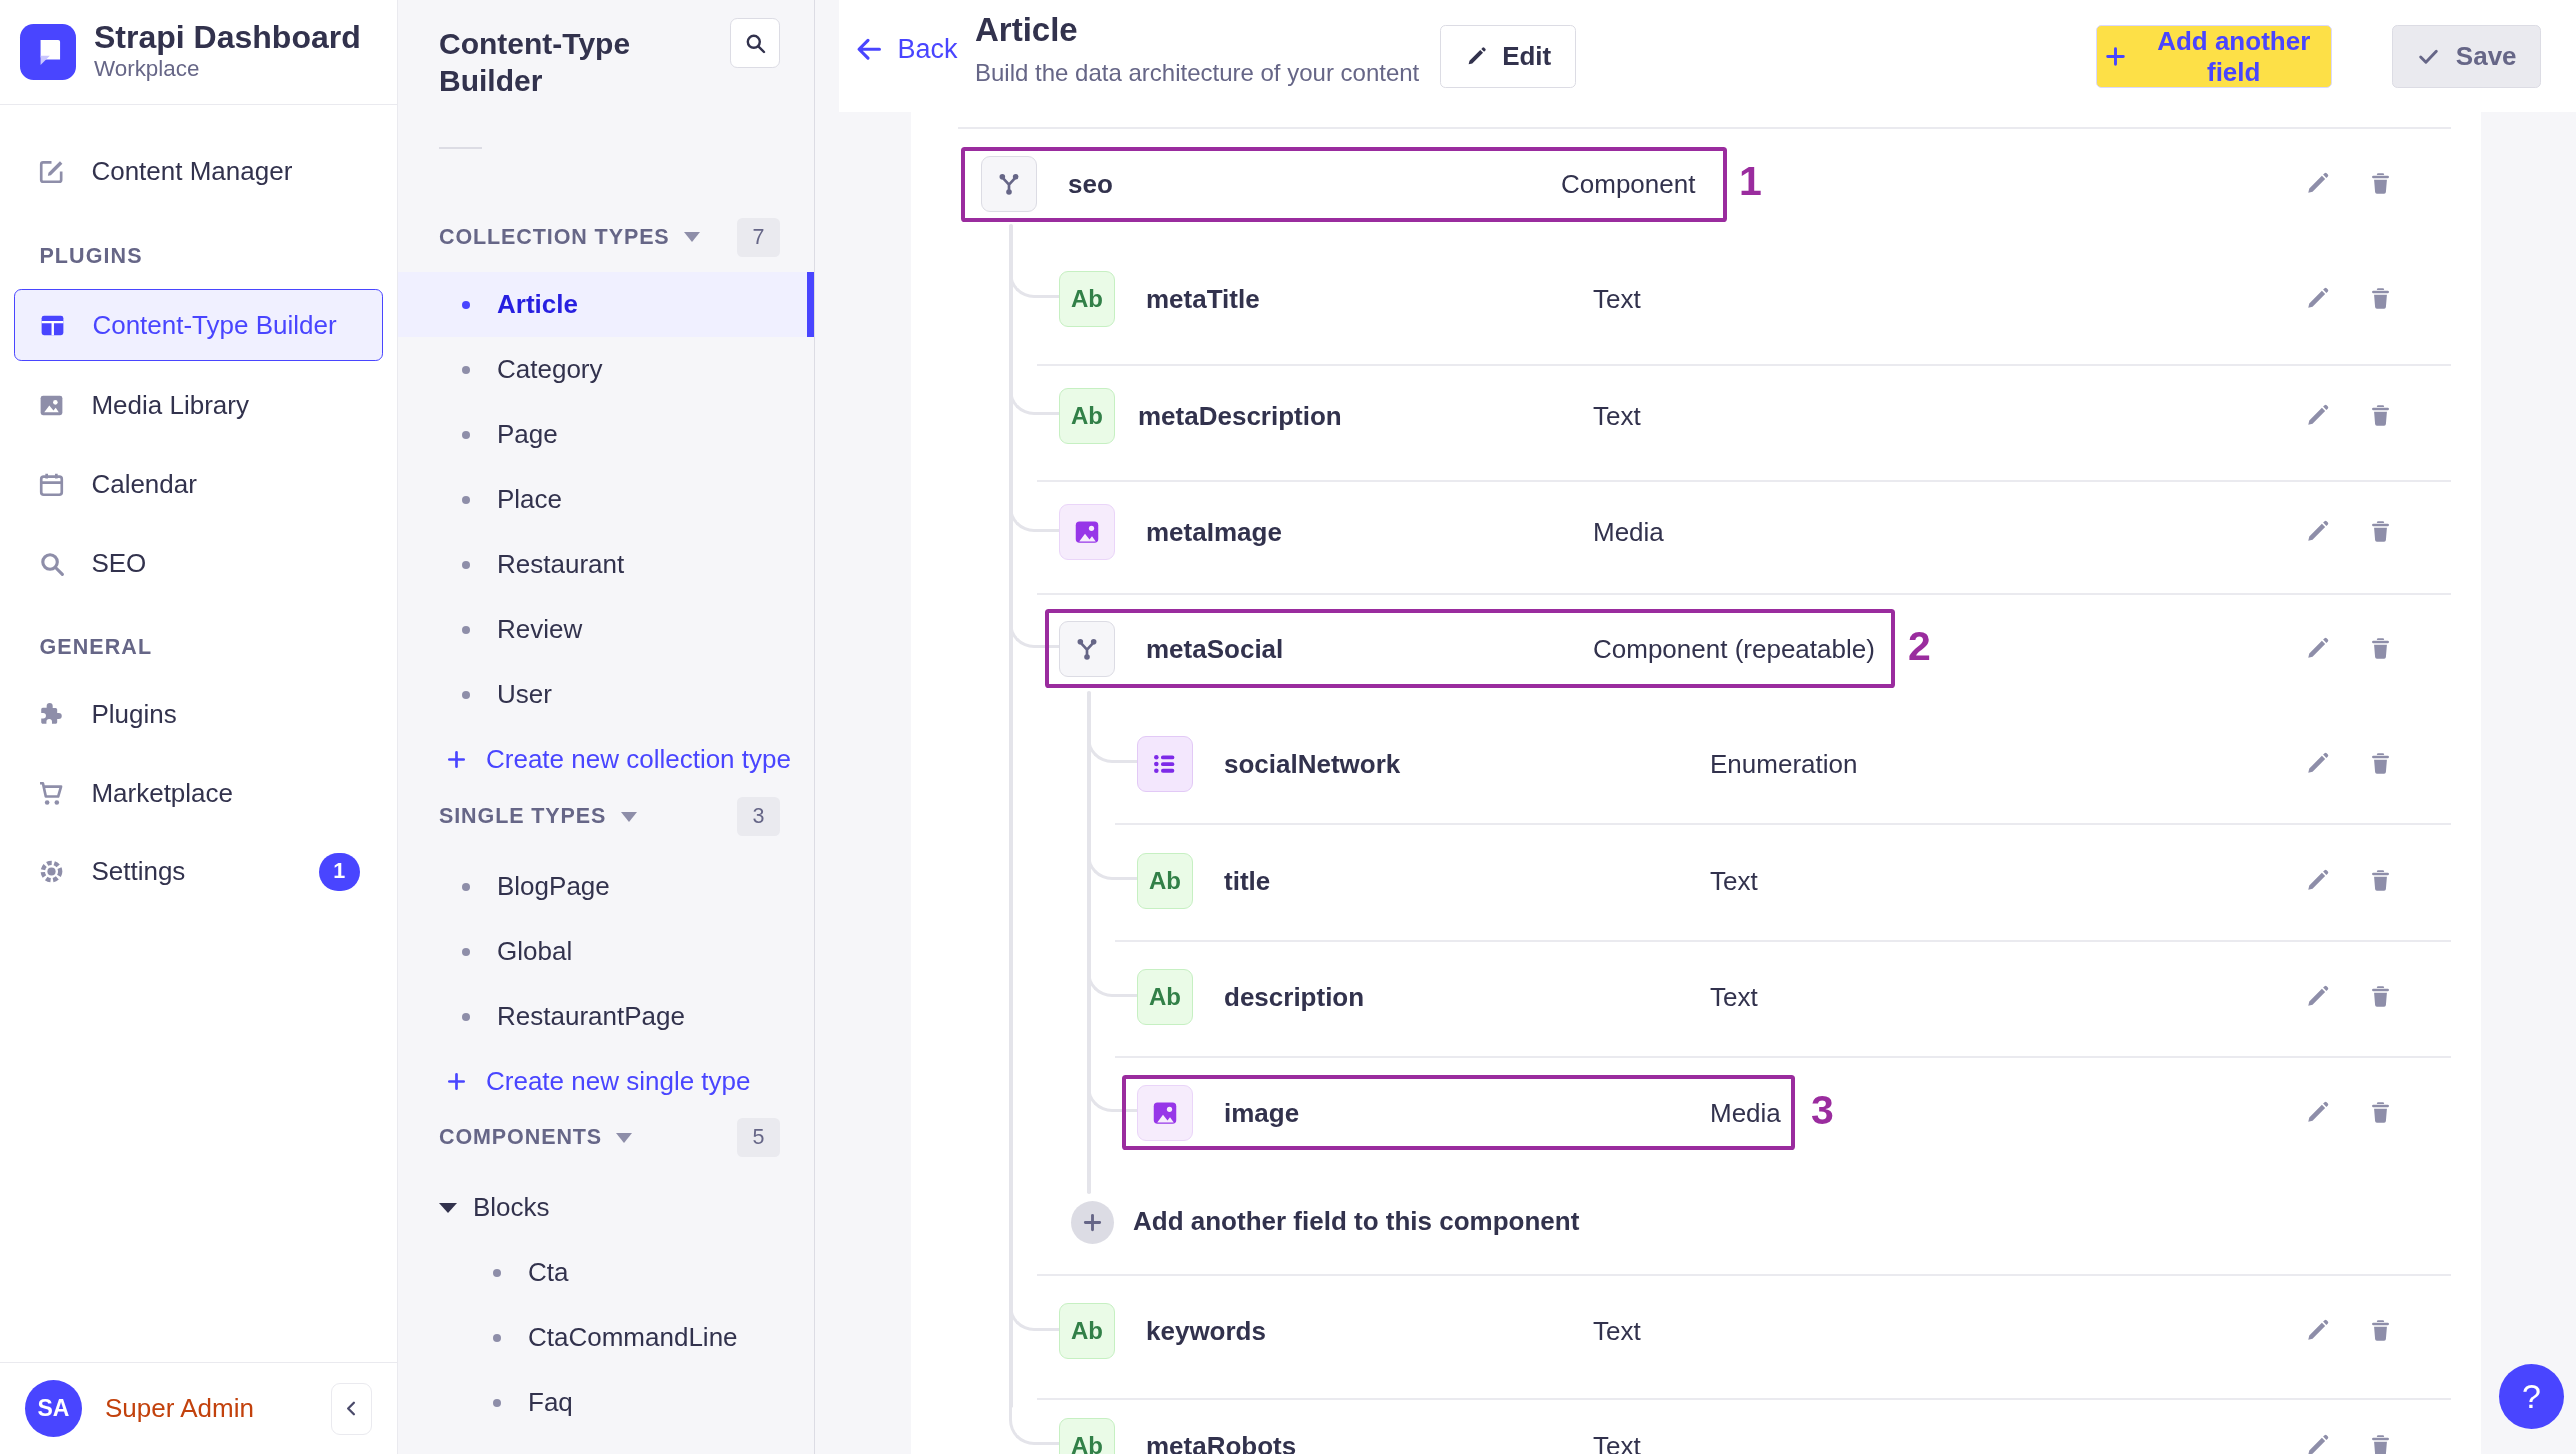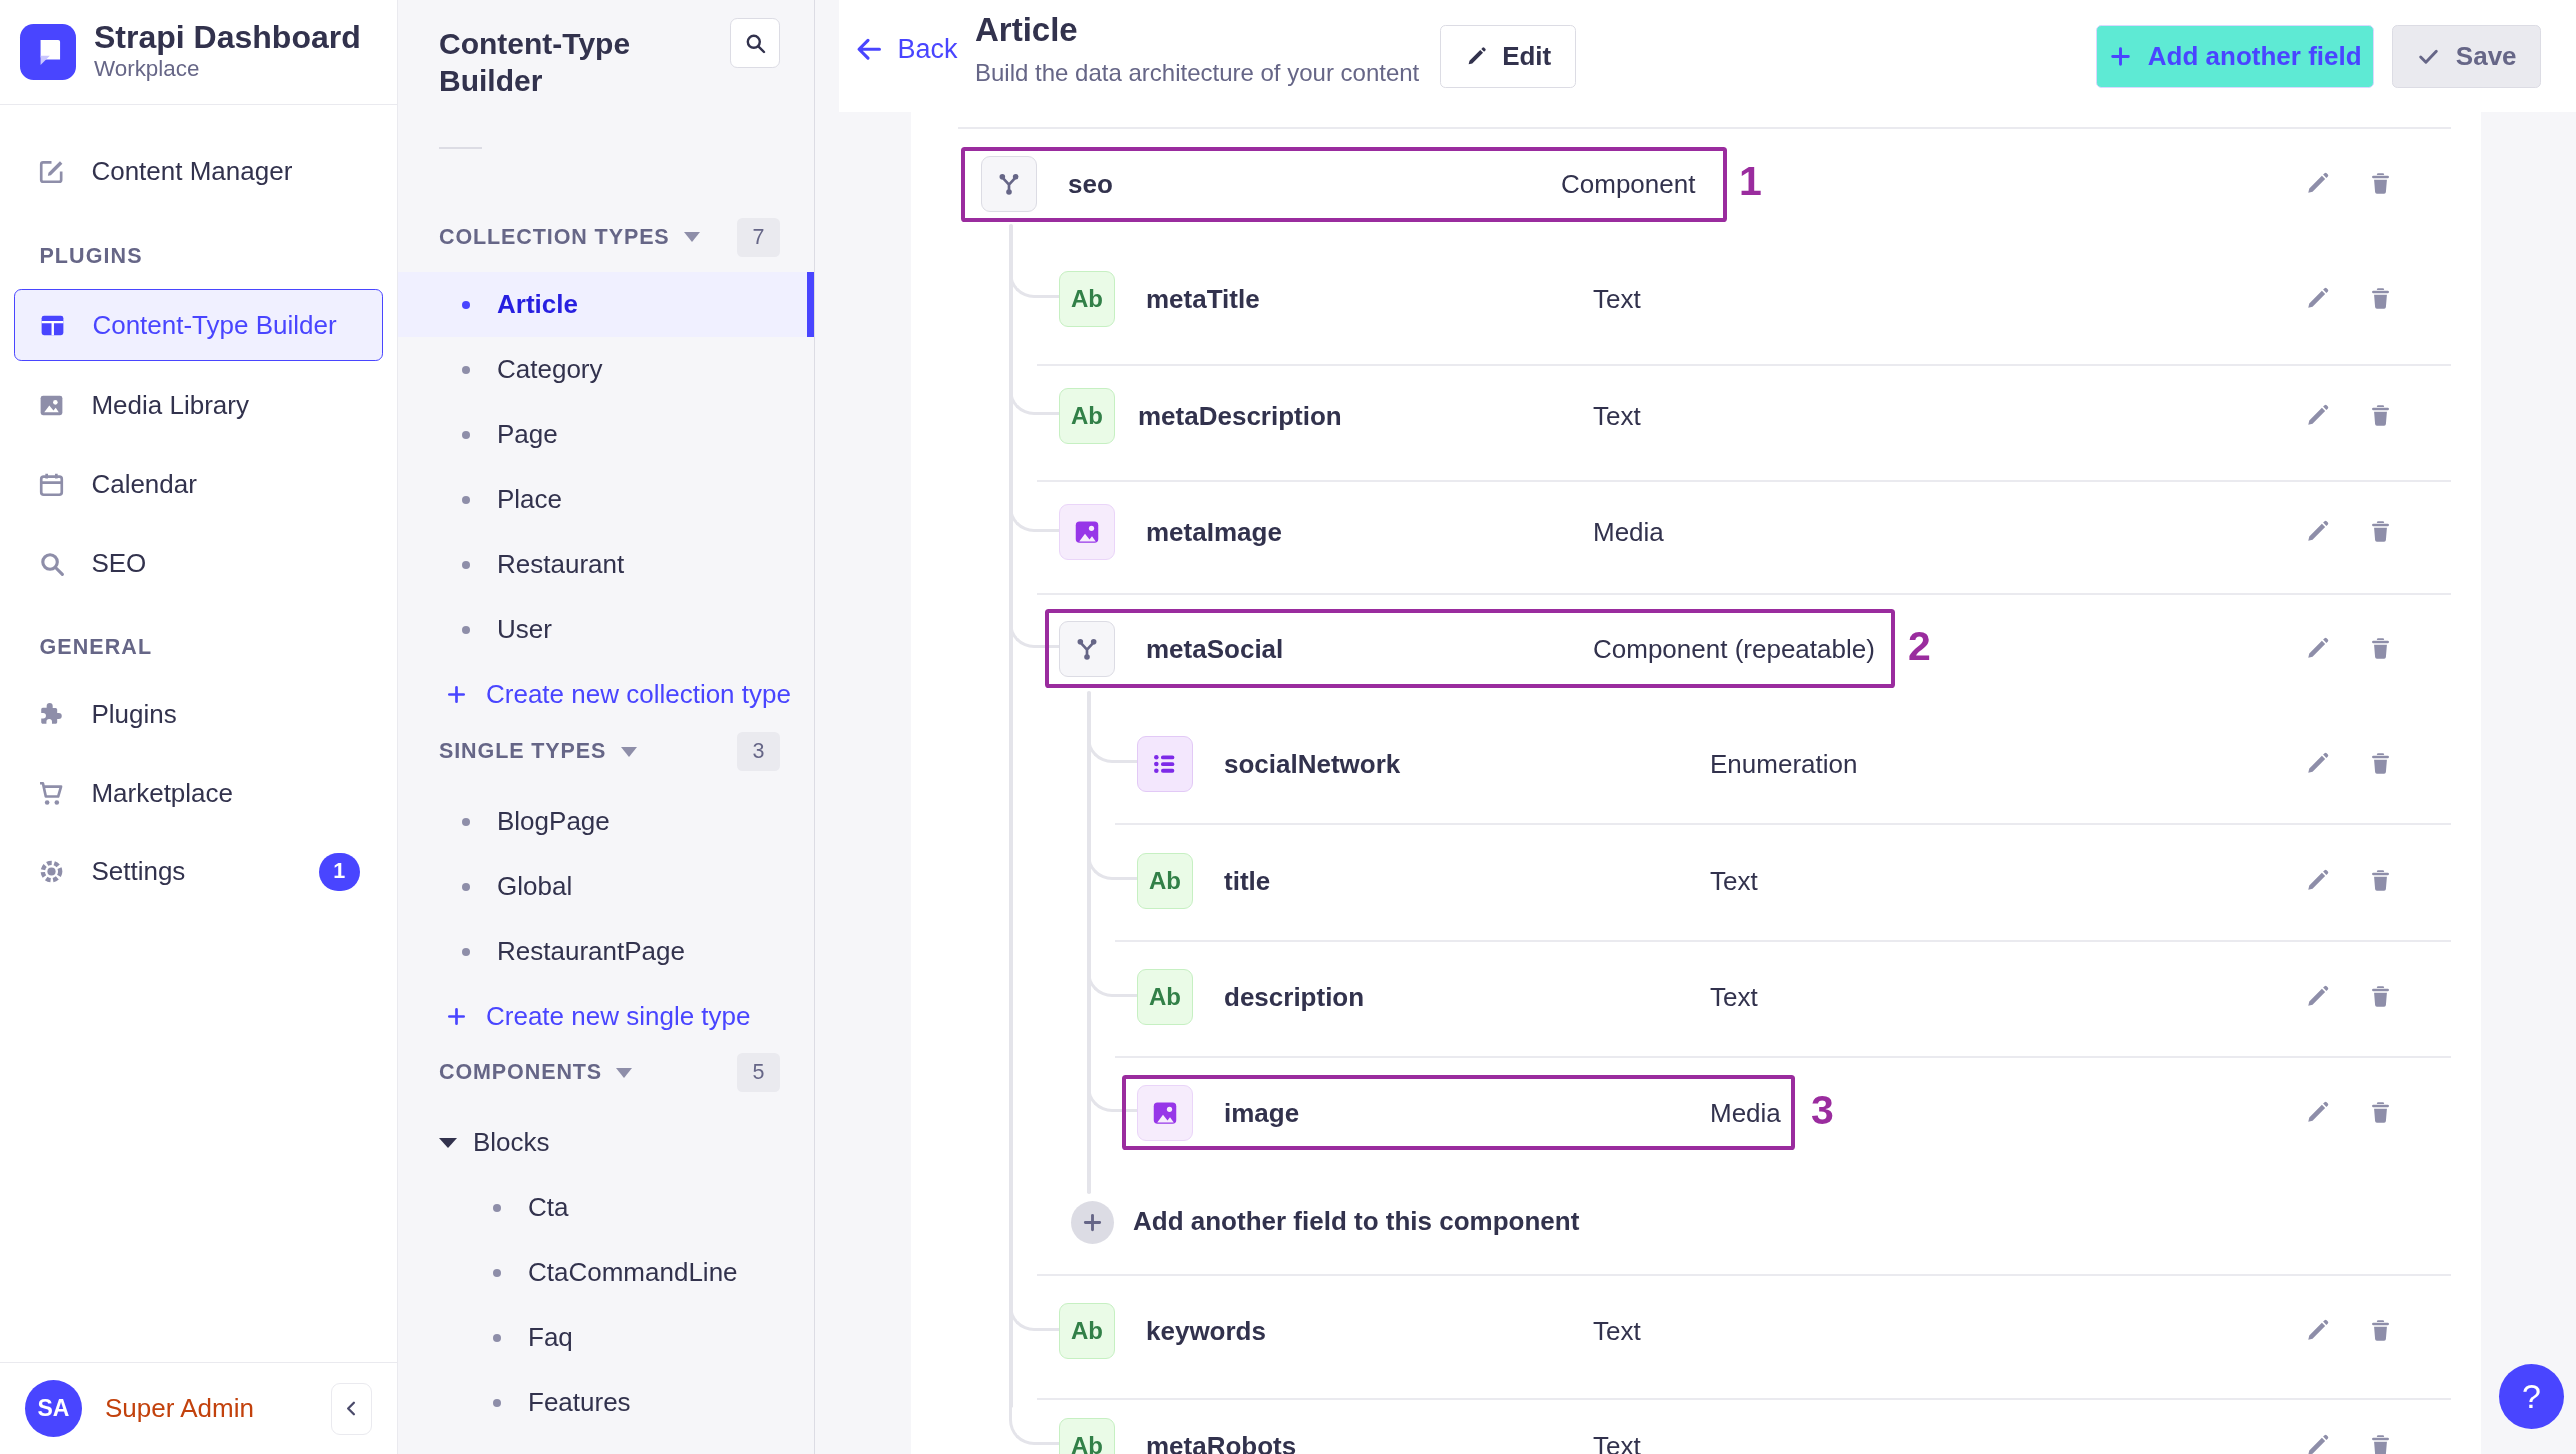--- a/index.html
+++ b/index.html
@@ -76,21 +76,21 @@
   .back{position:absolute;left:15.3px;top:34px;display:flex;align-items:center;gap:12.6px;
         color:#4945ff;font-size:27px;cursor:pointer;}
   .back svg{width:30.5px;height:30.5px;}
   .page-title{position:absolute;left:136px;top:10.8px;font-size:33px;font-weight:700;color:#32324d;}
   .page-subtitle{position:absolute;left:136px;top:59px;font-size:24px;color:#666687;}
   .edit-btn{position:absolute;left:601px;top:25px;width:136px;height:63px;background:#fff;
             border:0.9px solid #dcdce4;border-radius:5.4px;font-size:26px;font-weight:700;color:#32324d;
             display:flex;align-items:center;justify-content:center;gap:14.4px;cursor:pointer;
             font-family:inherit;}
   .edit-btn svg{width:23px;height:23px;color:#32324d;}
-  .addfield-btn{position:absolute;left:1257px;top:25px;width:278px;height:63px;background:#5eead4;
+  .addfield-btn{position:absolute;left:1257px;top:25px;width:236px;height:63px;background:#fde047;
                 border:0.9px solid #d9d8ff;border-radius:5.4px;color:#4945ff;font-weight:700;font-size:26px;
                 display:flex;align-items:center;justify-content:center;gap:14.4px;cursor:pointer;
                 font-family:inherit;}
   .addfield-btn .plus{width:25px;height:25px;display:flex;color:#4945ff;}
   .save-btn{position:absolute;left:1553px;top:25px;width:149px;height:63px;background:#eaeaef;
             border:0.9px solid #dcdce4;border-radius:5.4px;color:#666687;font-weight:700;font-size:26px;
             display:flex;align-items:center;justify-content:center;gap:14.4px;cursor:pointer;
             font-family:inherit;}
   .save-btn svg{width:25px;height:25px;color:#666687;}
   .card{position:absolute;left:911px;top:112px;width:1570px;height:1342px;background:#fff;}
@@ -271,20 +271,24 @@
           <div class="sn-item">
             <span class="sn-dot"></span>
             <span>Place</span>
           </div>
           <div class="sn-item">
             <span class="sn-dot"></span>
             <span>Restaurant</span>
           </div>
           <div class="sn-item">
             <span class="sn-dot"></span>
+            <span>Review</span>
+          </div>
+          <div class="sn-item">
+            <span class="sn-dot"></span>
             <span>User</span>
           </div>
         </div>
         <div class="sn-action">
           <span class="plus">
             <svg viewBox="0 0 24 24" fill="none">
               <path d="M12 4.5v15M4.5 12h15" stroke="currentColor" stroke-width="2.8" stroke-linecap="round"></path>
             </svg>
           </span>
           <span>Create new collection type</span>

